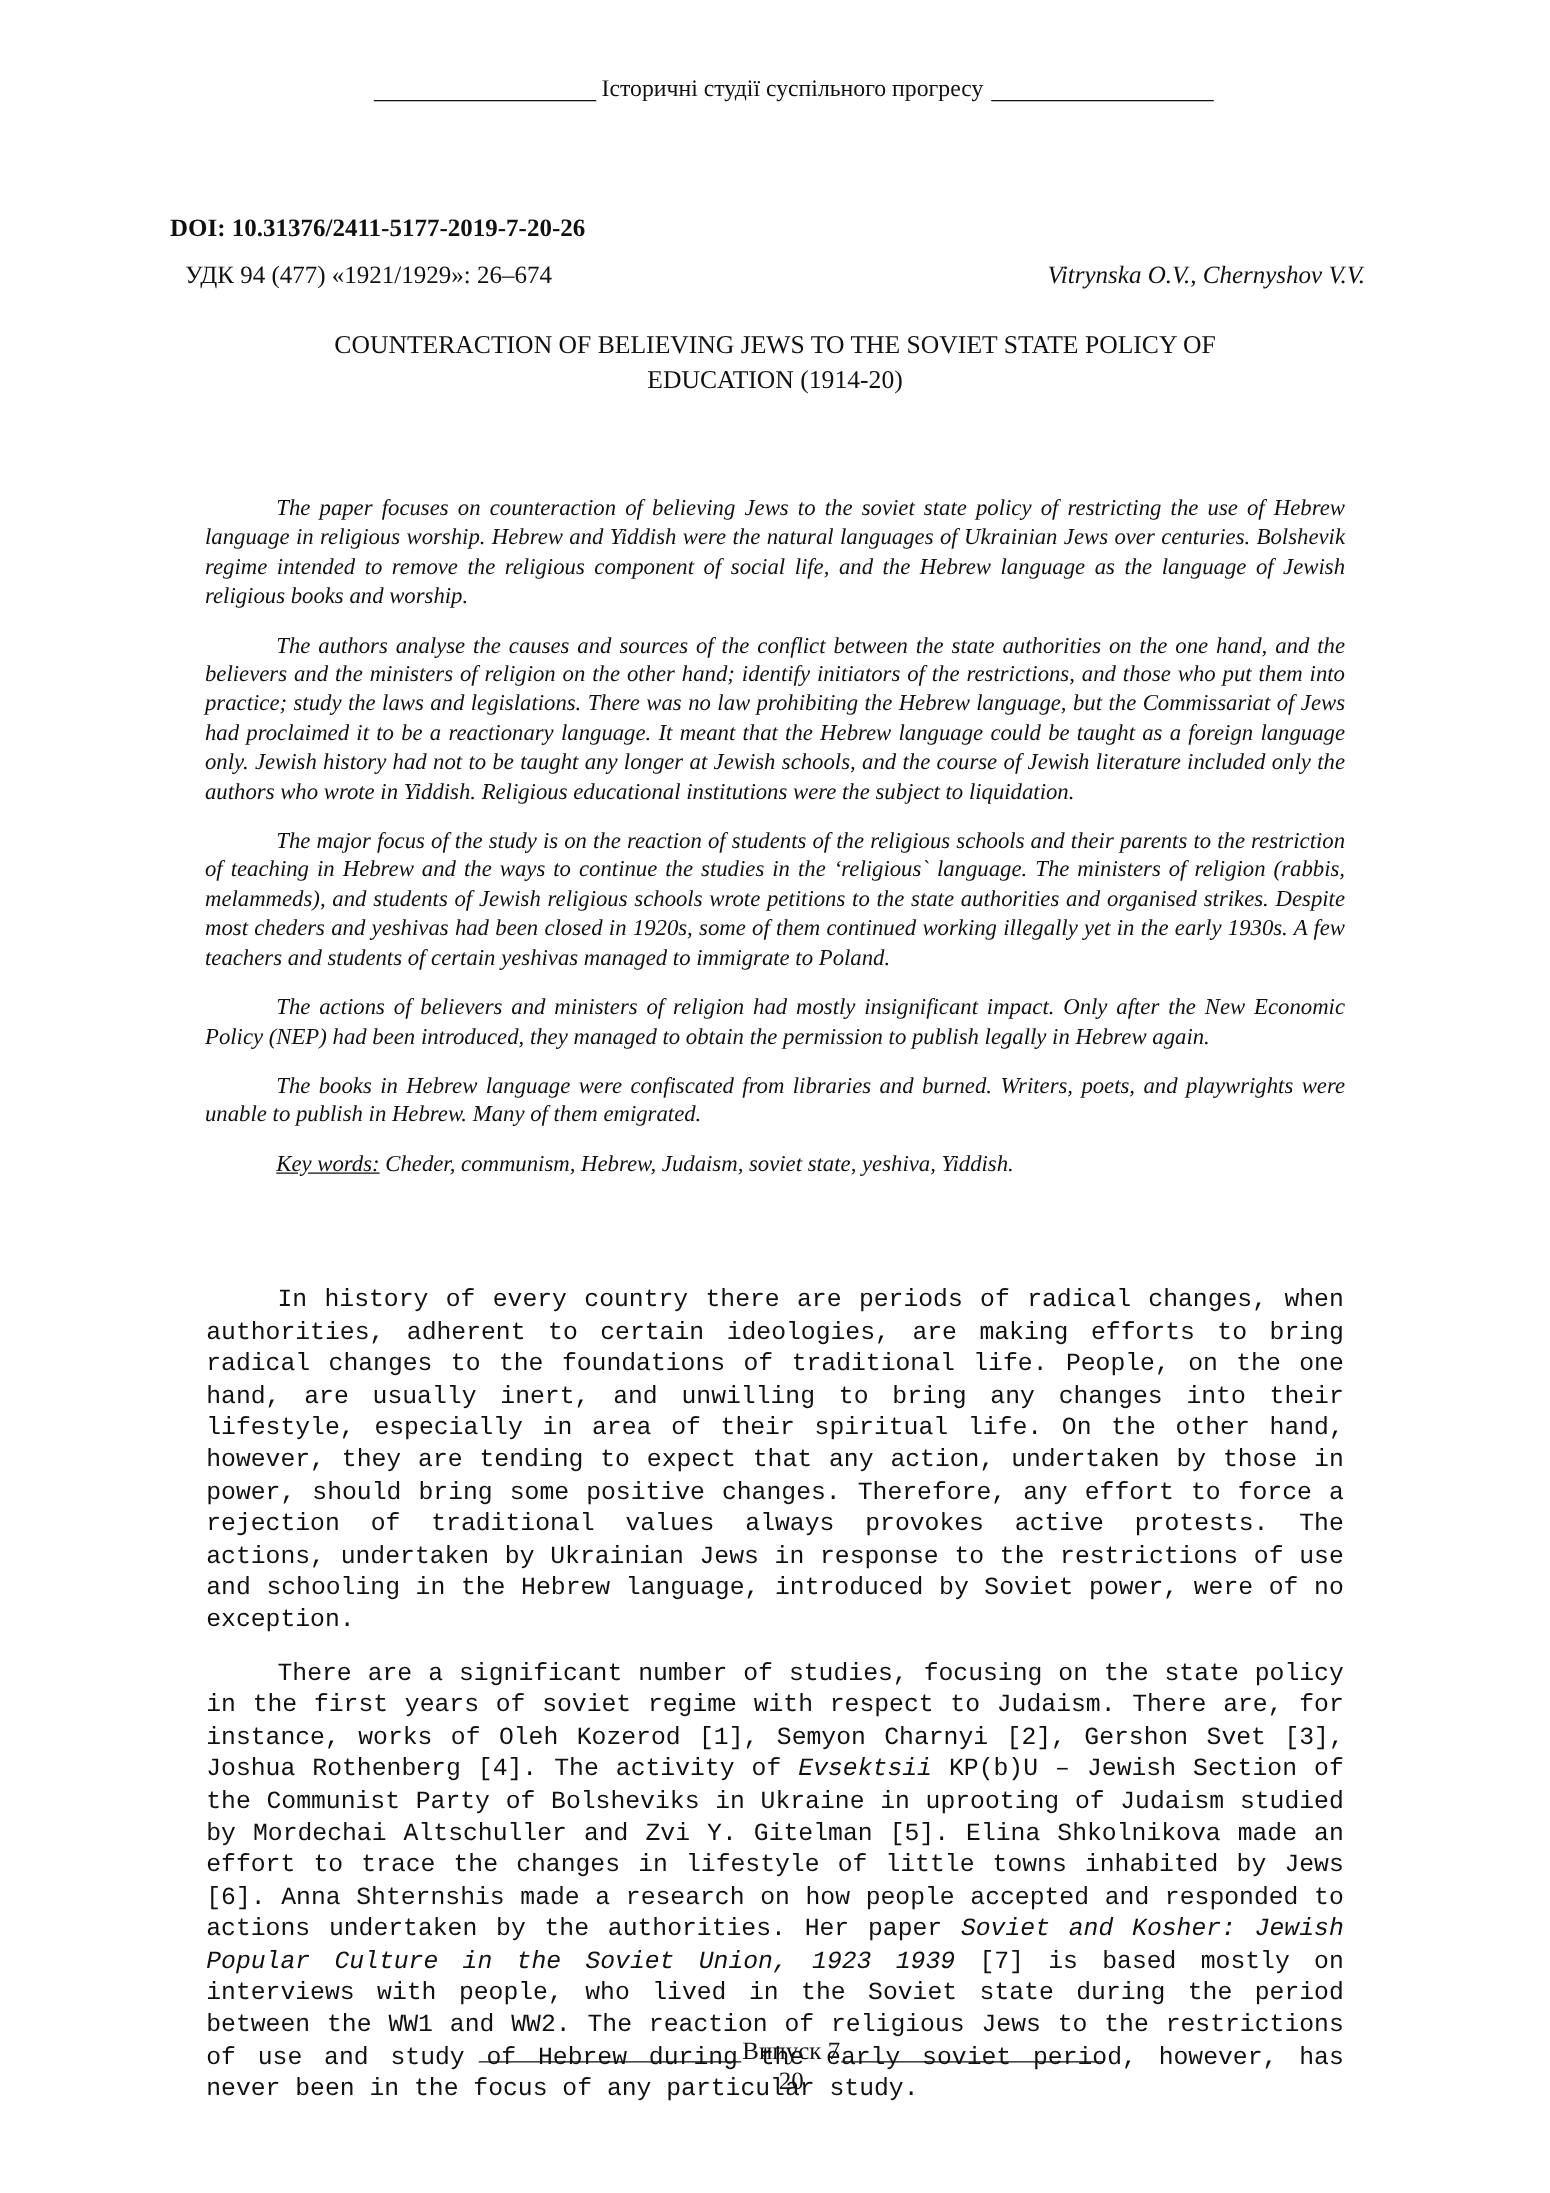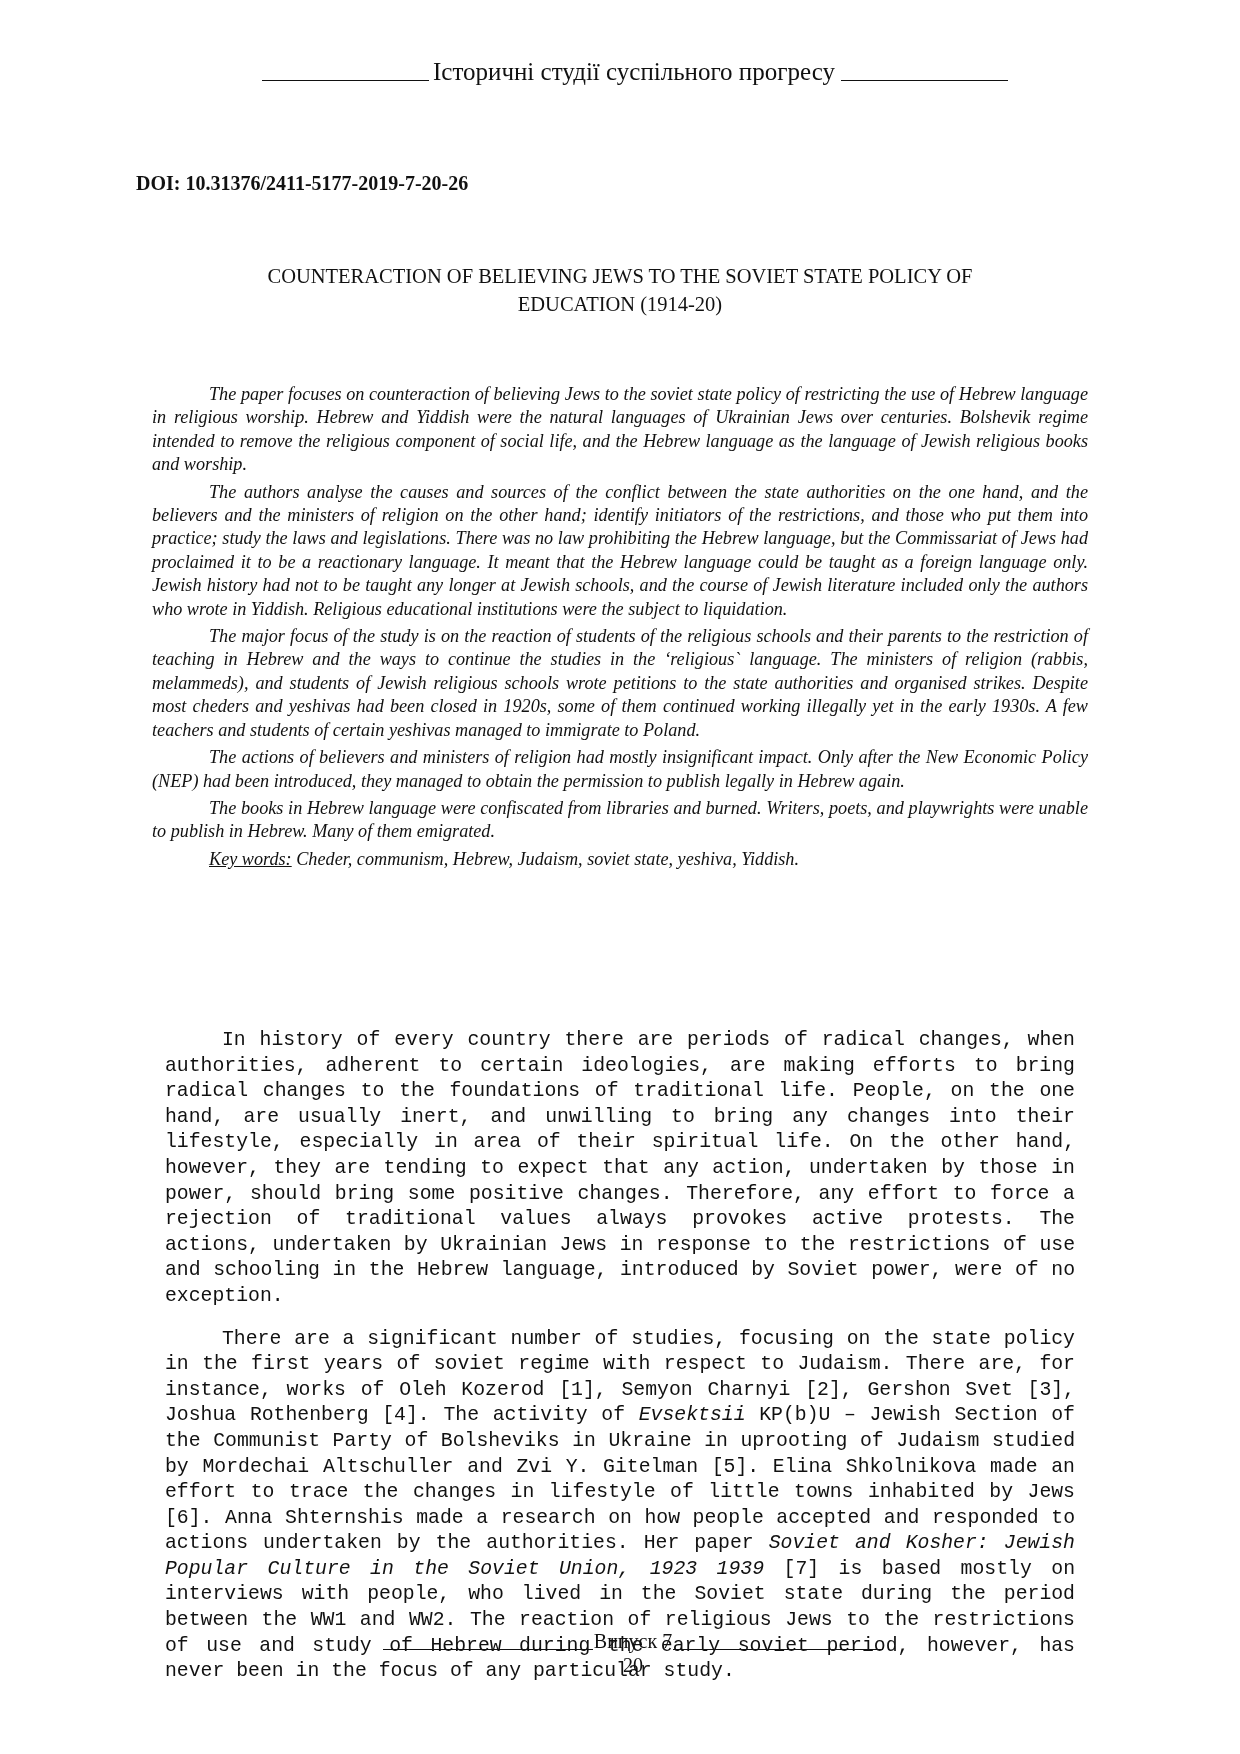--- a/index.html
+++ b/index.html
@@ -9,21 +9,21 @@
       position: relative;
       color: #111111;
       font-family: "Liberation Serif", "DejaVu Serif", serif;
       overflow: hidden;
     }
     .page { position: absolute; left: 0; top: 0; width: 1240px; height: 1754px; }
 
     .running-header {
       position: absolute; top: 60px; left: 262px; width: 746px;
       display: flex; align-items: flex-end; justify-content: center;
-      font-size: 25px; line-height: 24px;
+      font-size: 19px; line-height: 24px;
     }
     .running-header .rule {
       flex: 1; border-bottom: 1.5px solid #111; height: 0; margin-bottom: 3px;
     }
     .running-header .rule.left { max-width: 178px; margin-right: 4px; }
     .running-header .rule.right { max-width: 178px; margin-left: 6px; }
 
     .doi {
       position: absolute; top: 171px; left: 136px;
       font-weight: bold; font-size: 20px; line-height: 24px;
@@ -38,21 +38,21 @@
     .title {
       position: absolute; top: 262px; left: 148px; width: 944px;
       text-align: center; font-weight: normal; font-size: 20.5px; line-height: 28px;
     }
 
     .abstract {
       position: absolute; top: 379px; left: 148px; width: 944px;
       font-style: italic; font-size: 18.2px; line-height: 23.4px;
       text-align: justify;
     }
-    .abstract p { margin: 4px; text-indent: 57px; }
+    .abstract p { margin: 16px; text-indent: 57px; }
     .abstract .keywords-label { text-decoration: underline; }
 
     .body-text {
       position: absolute; top: 1011px; left: 148px; width: 944px;
       font-size: 19.8px; line-height: 25.6px; text-align: justify;
     }
     .body-text p { margin: 17px; text-indent: 57px; font-family: Liberation Mono, monospace; }
     .body-text .it { font-style: italic; }
 
     .footer {
@@ -70,20 +70,24 @@
 <div class="page">
 
   <div class="running-header">
     <span class="rule left"></span>
     <span>Історичні студії суспільного прогресу</span>
     <span class="rule right"></span>
   </div>
 
   <div class="doi">DOI: 10.31376/2411-5177-2019-7-20-26</div>
 
+  <div class="meta-row">
+    <span>УДК 94 (477) «1921/1929»: 26–674</span>
+    <span class="authors">Vitrynska O.V., Chernyshov V.V.</span>
+  </div>
 
   <div class="title">
     <div>COUNTERACTION OF BELIEVING JEWS TO THE SOVIET STATE POLICY OF</div>
     <div>EDUCATION (1914-20)</div>
   </div>
 
   <div class="abstract">
     <p>The paper focuses on counteraction of believing Jews to the soviet state policy of restricting the use of Hebrew language in religious worship. Hebrew and Yiddish were the natural languages of Ukrainian Jews over centuries. Bolshevik regime intended to remove the religious component of social life, and the Hebrew language as the language of Jewish religious books and worship.</p>
     <p>The authors analyse the causes and sources of the conflict between the state authorities on the one hand, and the believers and the ministers of religion on the other hand; identify initiators of the restrictions, and those who put them into practice; study the laws and legislations. There was no law prohibiting the Hebrew language, but the Commissariat of Jews had proclaimed it to be a reactionary language. It meant that the Hebrew language could be taught as a foreign language only. Jewish history had not to be taught any longer at Jewish schools, and the course of Jewish literature included only the authors who wrote in Yiddish. Religious educational institutions were the subject to liquidation.</p>
     <p>The major focus of the study is on the reaction of students of the religious schools and their parents to the restriction of teaching in Hebrew and the ways to continue the studies in the ‘religious` language. The ministers of religion (rabbis, melammeds), and students of Jewish religious schools wrote petitions to the state authorities and organised strikes. Despite most cheders and yeshivas had been closed in 1920s, some of them continued working illegally yet in the early 1930s. A few teachers and students of certain yeshivas managed to immigrate to Poland.</p>

